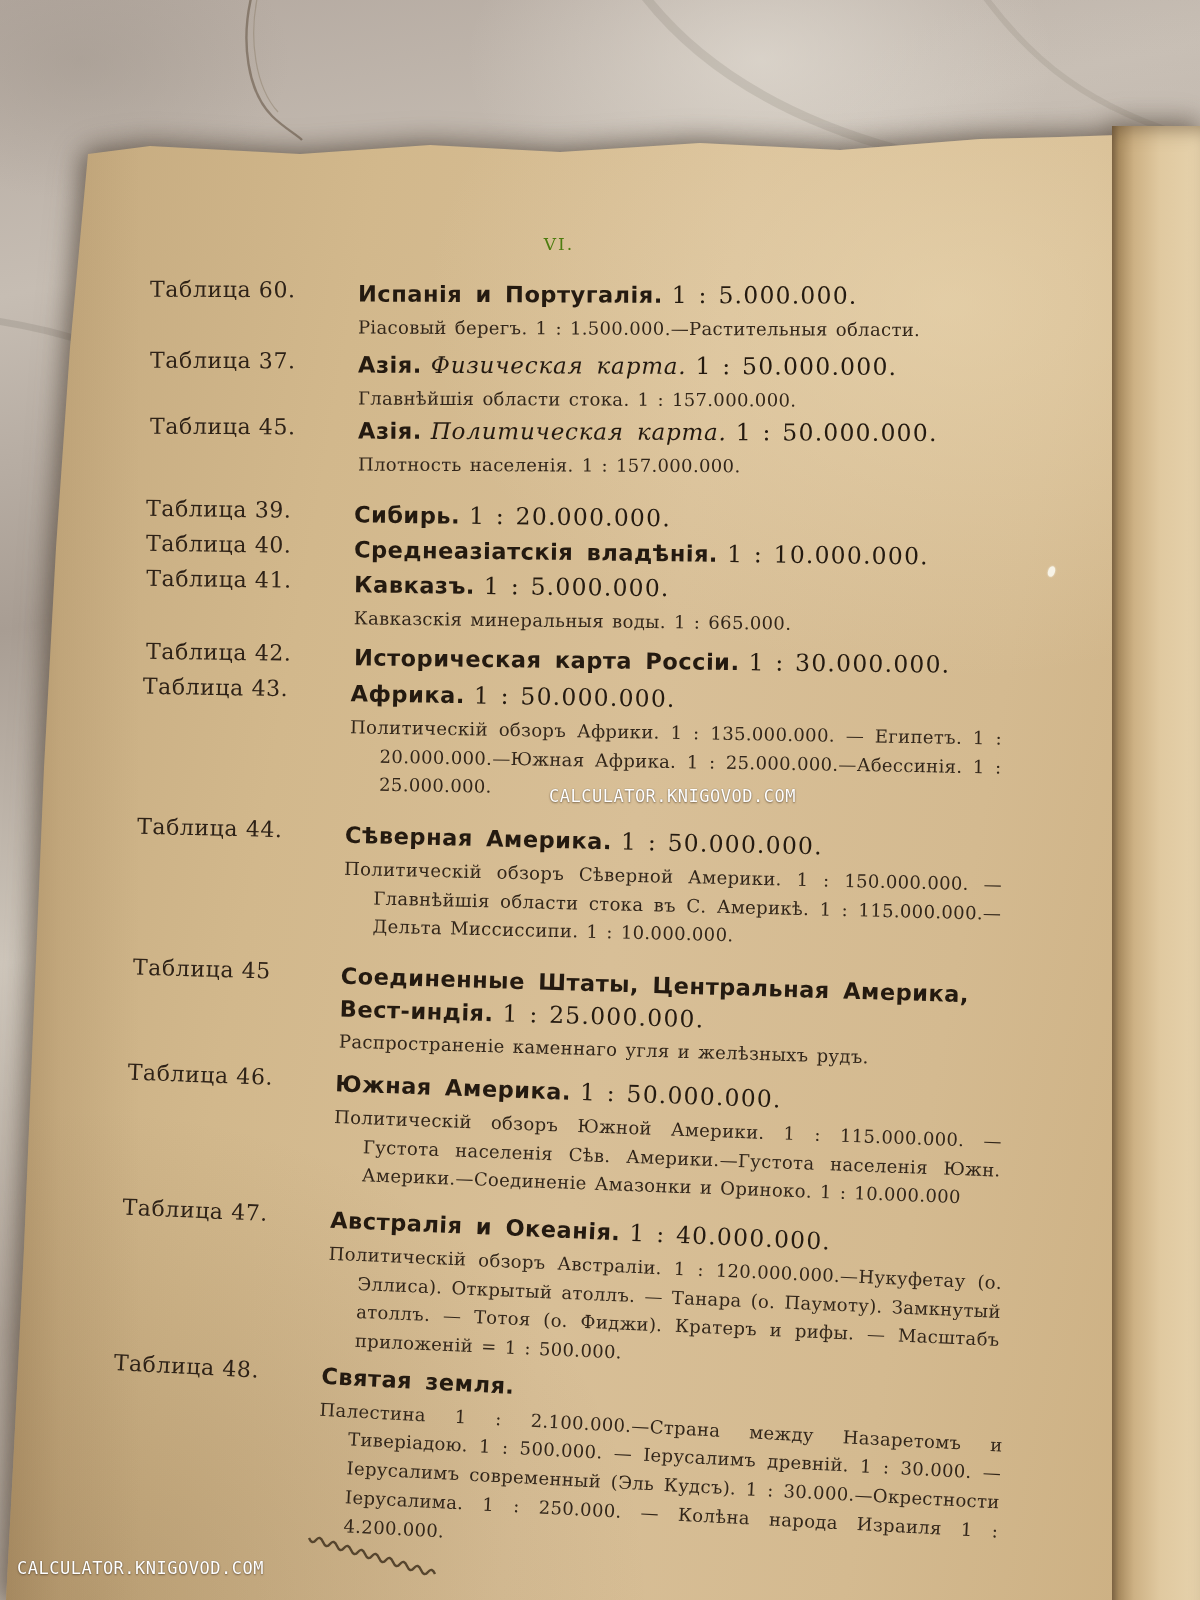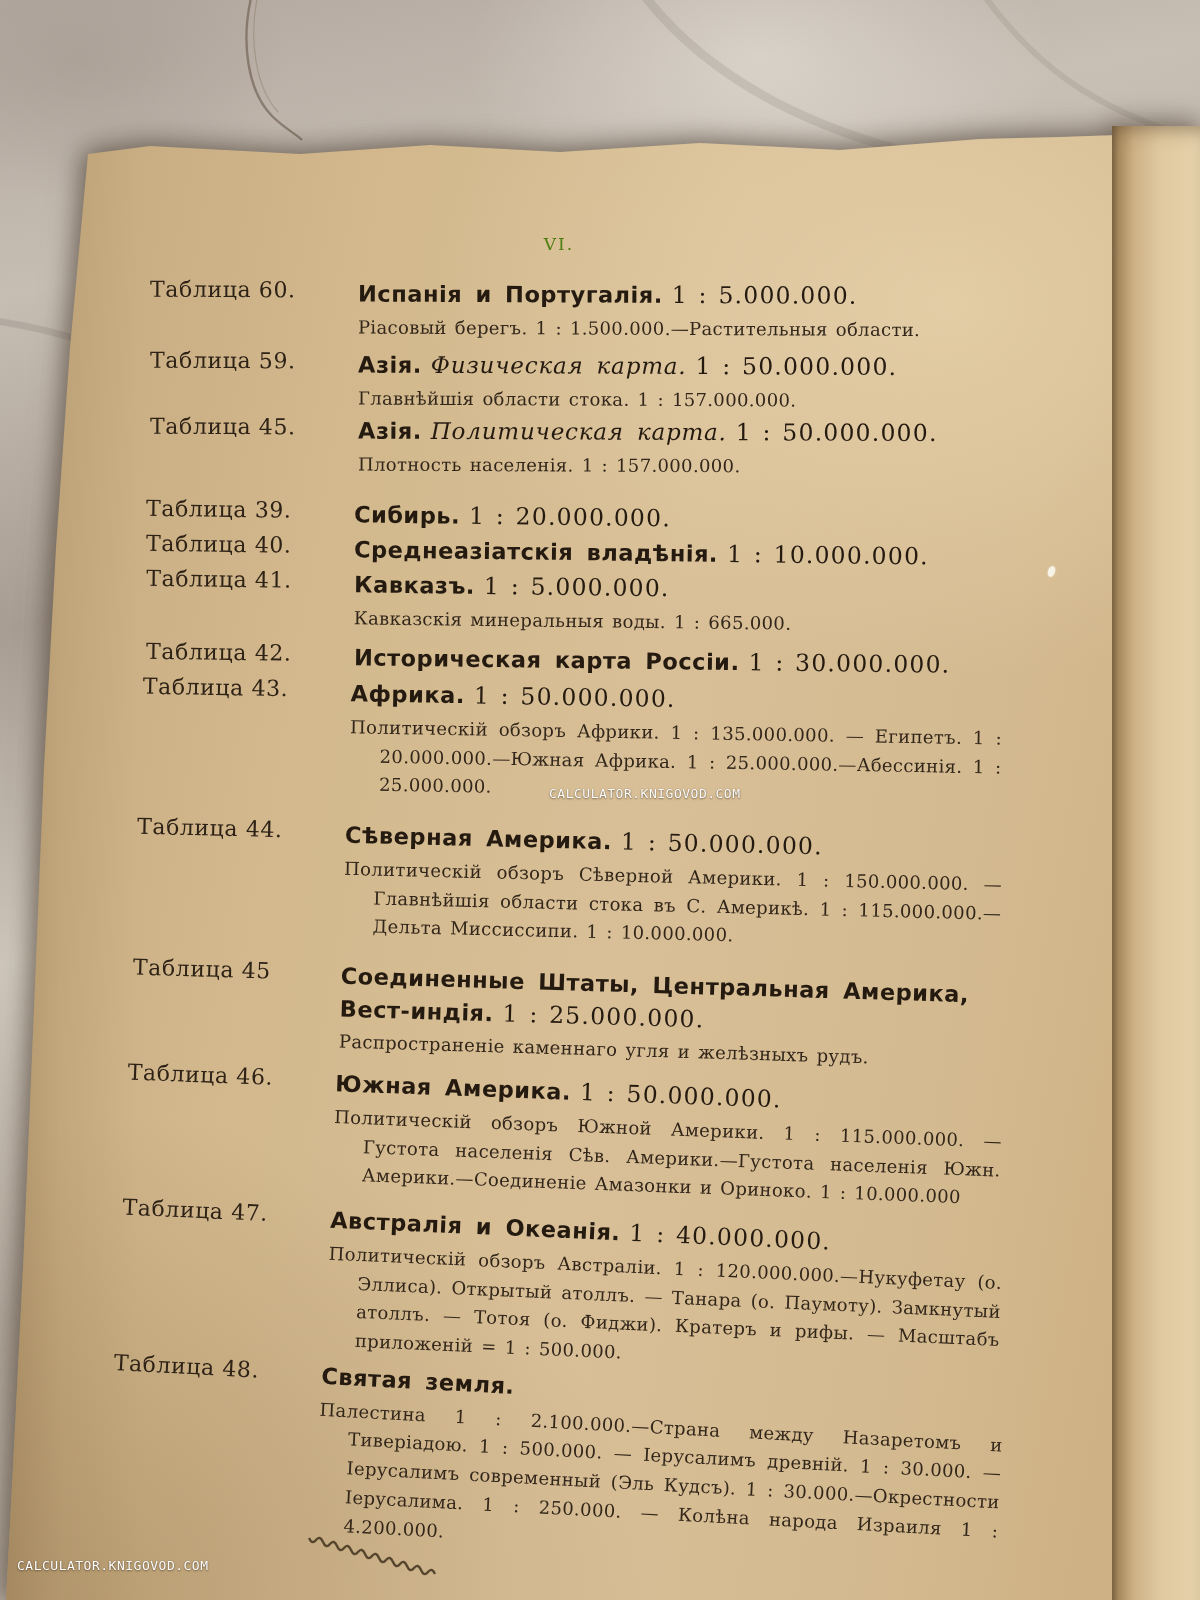--- a/index.html
+++ b/index.html
@@ -57,21 +57,21 @@
   .w7{transform:rotate(2.5deg);margin-left:-30px;}
   .w8{transform:rotate(3deg);margin-left:-40px;}
   .m-a{margin-top:14px;} .m-b{margin-top:6px;} .m-c{margin-top:2px;}
   .m-d{margin-top:16px;} .m-e{margin-top:18px;} .m-f{margin-top:8px;} .m-g{margin-top:12px;}
 
   
   .squiggle{position:absolute;left:305px;top:1532px;}
   .speck{position:absolute;left:1048px;top:566px;width:7px;height:11px;border-radius:50%;
          background:rgba(250,247,238,.92);transform:rotate(18deg);box-shadow:0 0 2px rgba(250,247,238,.8);}
   .wm{position:absolute;font-family:"DejaVu Sans Mono","Liberation Mono",monospace;color:#ffffff;
-      font-size:13px;letter-spacing:.5px;text-shadow:0 1px 2px rgba(60,40,20,.55),0 0 1px rgba(0,0,0,.4);white-space:nowrap;}
+      font-size:17px;letter-spacing:.5px;text-shadow:0 1px 2px rgba(60,40,20,.55),0 0 1px rgba(0,0,0,.4);white-space:nowrap;}
   .wm-center{left:549px;top:786px;}
   .wm-bl{left:17px;top:1558px;}
 </style>
 </head>
 <body>
 
 <svg class="decor" width="1200" height="430">
   <path d="M252,-6 C240,42 248,92 272,116 C284,128 296,134 302,140" stroke="#6e6050" stroke-width="2.4" fill="none" opacity="0.65"></path>
   <path d="M258,-6 C248,40 256,88 278,112" stroke="#8d7f6c" stroke-width="1.2" fill="none" opacity="0.5"></path>
   <path d="M640,-10 C700,70 790,120 900,150" stroke="#6b6258" stroke-width="9" fill="none" opacity="0.16"></path>
@@ -88,21 +88,21 @@
 
     <div class="row w1 m-a">
       <div class="label">Таблица 60.</div>
       <div class="bcol">
         <div class="title"><span>Испанія и Португалія.</span><span class="t-s">1 : 5.000.000.</span></div>
         <div class="sub">Ріасовый берегъ. 1 : 1.500.000.—Растительныя области.</div>
       </div>
     </div>
 
     <div class="row w1 m-b">
-      <div class="label">Таблица 59.</div>
+      <div class="label">Таблица 37.</div>
       <div class="bcol">
         <div class="title"><span>Азія.</span><span class="t-i">Физическая карта.</span><span class="t-s">1 : 50.000.000.</span></div>
         <div class="sub">Главнѣйшія области стока. 1 : 157.000.000.</div>
       </div>
     </div>
 
     <div class="row w1 m-c">
       <div class="label">Таблица 45.</div>
       <div class="bcol">
         <div class="title"><span>Азія.</span><span class="t-i">Политическая карта.</span><span class="t-s">1 : 50.000.000.</span></div>

